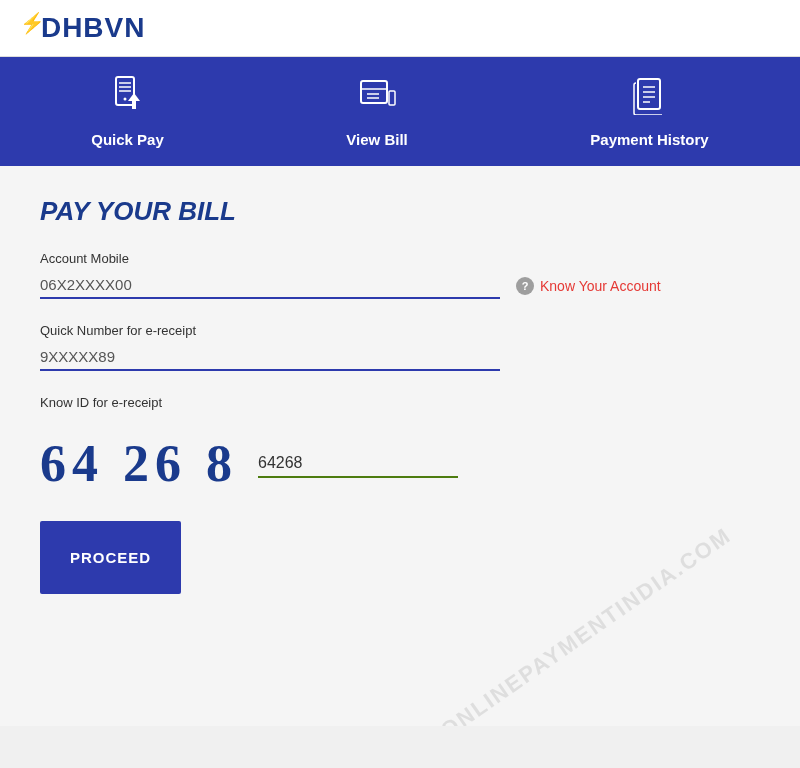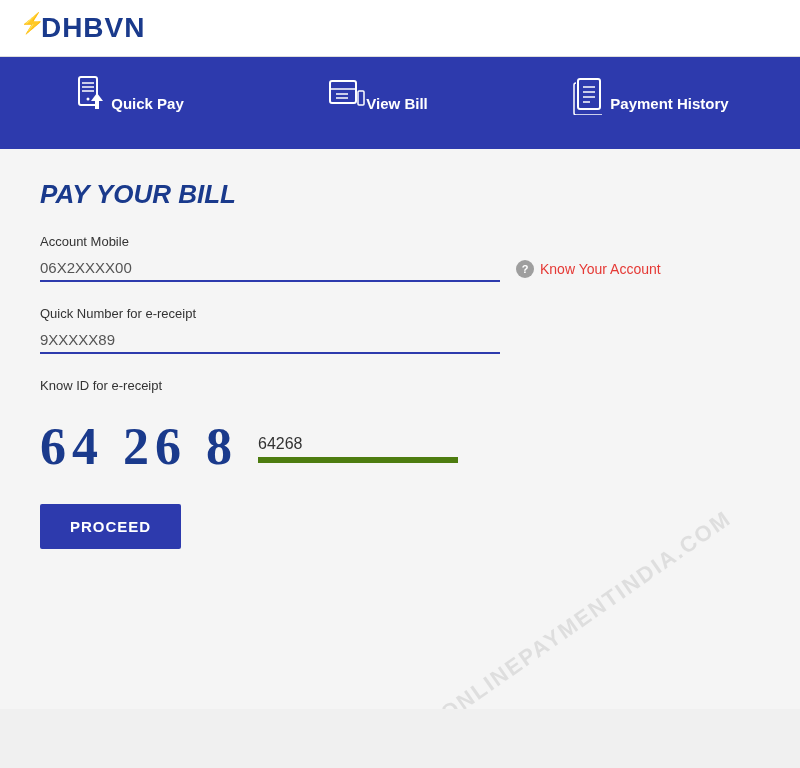--- a/index.html
+++ b/index.html
@@ -38,20 +38,21 @@
     
     .nav-bar {
       background: #2d3aad;
       padding: 18px 0;
       display: flex;
       justify-content: space-around;
       align-items: center;
     }
     .nav-item {
       display: flex;
+      flex-direction: column;
       align-items: center;
       color: #fff;
       cursor: pointer;
       padding: 0 40px;
     }
     .nav-icon {
       font-size: 32px;
       margin-bottom: 8px;
     }
     .nav-label {
@@ -135,34 +136,34 @@
     .captcha-text {
       font-size: 52px;
       font-weight: bold;
       color: #1a3a8c;
       letter-spacing: 6px;
       font-family: Georgia, serif;
     }
     .captcha-input {
       width: 200px;
       border: none;
-      border-bottom: 6px solid #4d7c0f;
+      border-bottom: 2px solid #4d7c0f;
       background: transparent;
       font-size: 16px;
       color: #333;
       padding: 4px 0;
       outline: none;
     }
 
     
     .proceed-btn {
       background: #2d3aad;
       color: #fff;
       border: none;
-      padding: 14px 30px;
+      padding: 28px 30px;
       font-size: 15px;
       font-weight: bold;
       letter-spacing: 1px;
       cursor: pointer;
       border-radius: 2px;
     }
 
     
     .watermark {
       position: absolute;

